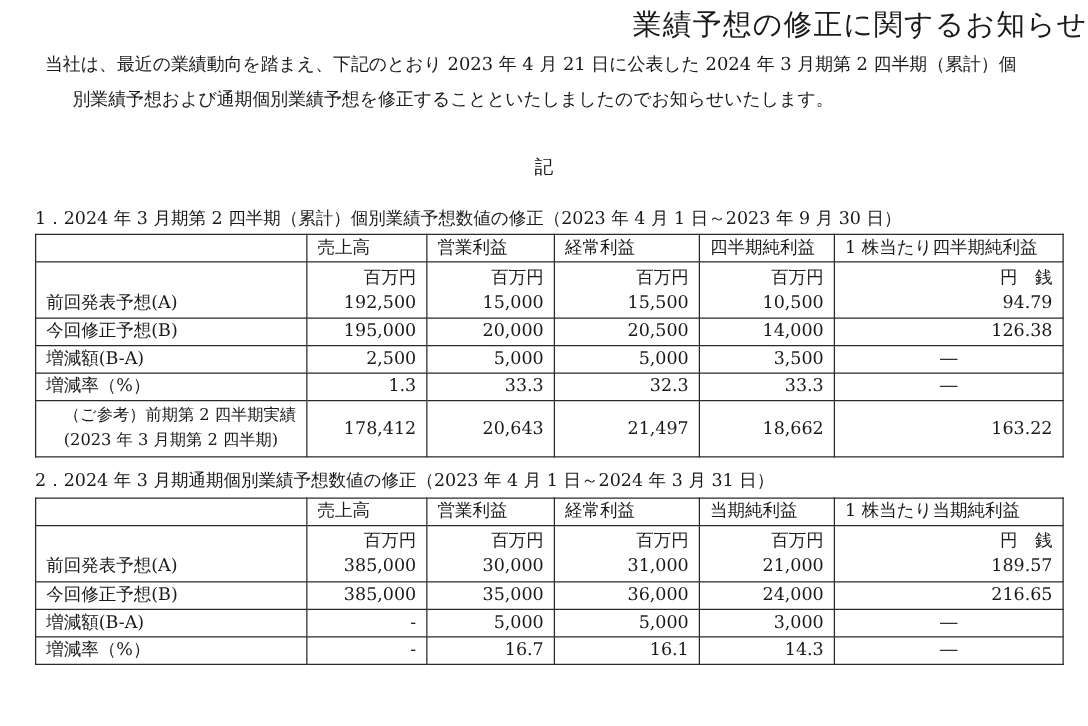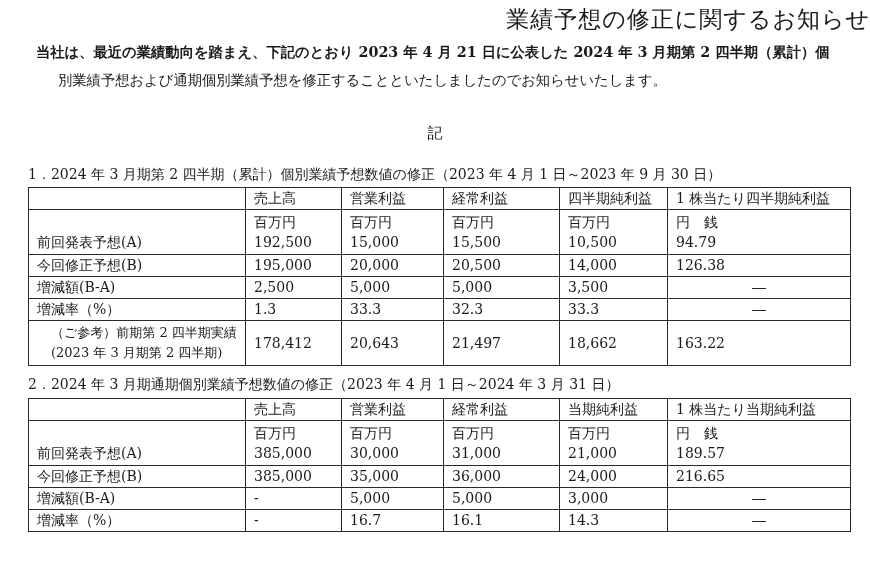--- a/index.html
+++ b/index.html
@@ -1,29 +1,29 @@
 <!DOCTYPE html>
 <html><head>
 <meta charset="utf-8">
 <style>
   html, body { margin:0; padding:0; background:#ffffff; }
   body { width:870px; height:581px; overflow:hidden; position:relative;
          font-family:"DejaVu Serif","Liberation Serif",serif; color:#1a1a1a; }
   .title { position:absolute; top:4px; left:0; width:870px; text-align:right;
            font-size:23px; letter-spacing:1px; }
   .para { position:absolute; left:22px; width:830px; font-size:14.3px; line-height:28px; }
-  .para .l1 { display:block; padding-left:14px; white-space:nowrap;font-weight:bold; }
+  .para .l1 { display:block; padding-left:14px; white-space:nowrap; }
   .para .l2 { display:block; white-space:nowrap;margin-left:36px; }
   .ki { position:absolute; top:124px; left:0; width:870px; text-align:center; font-size:15px; }
   .sec { position:absolute; left:28px; font-size:14px; white-space:nowrap; }
   table { position:absolute; left:28px; border-collapse:collapse; width:822px; table-layout:fixed; }
   td { border:1.5px solid #2a2a2a; font-size:14px; padding:0 8px; line-height:21px;
        vertical-align:middle; }
   td.lbl { text-align:left; }
-  td.num { text-align:left; }
+  td.num { text-align:right; }
   td.hdr { text-align:left; }
   td.dash { text-align:center; }
   .unit { display:block; }
   .sub { display:block;margin-left:14px; }
   td.multi { padding-top:2px; padding-bottom:2px; line-height:20px; }
   td.lbl .sub { font-size:13px; }
 </style>
 </head>
 <body>
 

